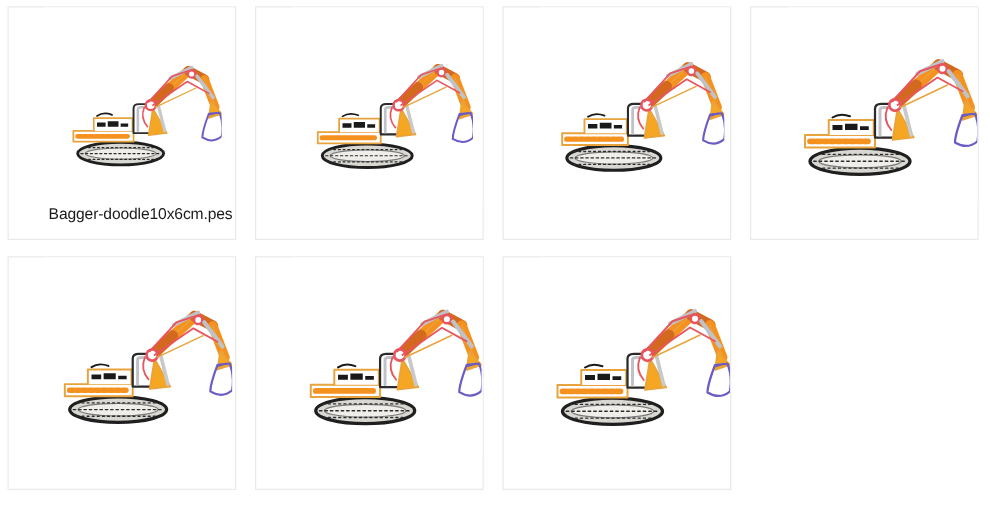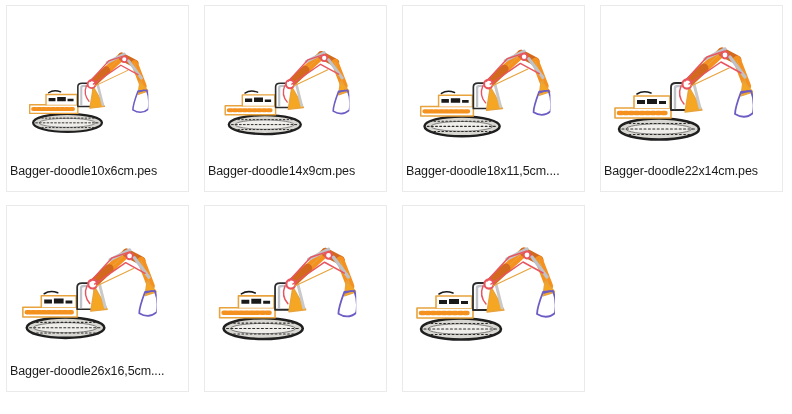--- a/index.html
+++ b/index.html
@@ -38,21 +38,21 @@
   }
 
   .tile-inner {
     width: 183px;
     height: 187px;
     box-sizing: border-box;
     border: 1px solid #eaeaea;
     background: #ffffff;
     display: flex;
     flex-direction: column;
-    align-items: flex-start;
+    align-items: flex-end;
   }
 
   .thumb-box {
     flex: 0 0 157px;
     height: 157px;
     position: relative;
     overflow: hidden;
     background: #ffffff;
     display: flex;
     align-items: center;
@@ -175,21 +175,20 @@
             <path d="M84 57 L106 33 L124 27" stroke="#E8555F" stroke-width="1.5"></path>
             <path d="M88 60 L120 38 L140 49" stroke="#E8555F" stroke-width="1.5"></path>
             <path d="M80 62 q-4 10 3 18" stroke="#E8555F" stroke-width="1.5"></path>
             <path d="M90 62 L128 44" stroke="#E8A33D" stroke-width="1.2"></path>
             <path d="M142 57 L152 68 L140 72 z" fill="#F5A623" stroke="#E8A33D" stroke-width="1.3"></path>
             <path d="M140 68 q-6 16 -6 22 q10 6 18 -1 q2 -12 -2 -22 z" stroke="#6C5CC4" stroke-width="1.8"></path>
             <path d="M141 69 L147 67" stroke="#6C5CC4" stroke-width="1.4"></path>
           </g>
         </svg>
       </div>
-      <div class="file-label">Bagger-doodle14x9cm.pes</div>
     </div>
   </div>
 
   <div class="file-tile">
     <div class="tile-inner">
       <div class="thumb-box">
         <svg width="152" height="122" viewBox="0 0 152 122" style="transform:scale(0.94)">
           <g fill="none" stroke-linecap="round" stroke-linejoin="round">
             <ellipse cx="58" cy="105" rx="40" ry="10.5" fill="#D9D7D2" stroke="#1F1F1F" stroke-width="2.6"></ellipse>
             <ellipse cx="58" cy="105" rx="33" ry="5.2" fill="#EFEEEA" stroke="#7A7A7A" stroke-width="1"></ellipse>
@@ -220,21 +219,20 @@
             <path d="M84 57 L106 33 L124 27" stroke="#E8555F" stroke-width="1.5"></path>
             <path d="M88 60 L120 38 L140 49" stroke="#E8555F" stroke-width="1.5"></path>
             <path d="M80 62 q-4 10 3 18" stroke="#E8555F" stroke-width="1.5"></path>
             <path d="M90 62 L128 44" stroke="#E8A33D" stroke-width="1.2"></path>
             <path d="M142 57 L152 68 L140 72 z" fill="#F5A623" stroke="#E8A33D" stroke-width="1.3"></path>
             <path d="M140 68 q-6 16 -6 22 q10 6 18 -1 q2 -12 -2 -22 z" stroke="#6C5CC4" stroke-width="1.8"></path>
             <path d="M141 69 L147 67" stroke="#6C5CC4" stroke-width="1.4"></path>
           </g>
         </svg>
       </div>
-      <div class="file-label">Bagger-doodle18x11,5cm....</div>
     </div>
   </div>
 
   <div class="file-tile">
     <div class="tile-inner">
       <div class="thumb-box">
         <svg width="152" height="122" viewBox="0 0 152 122" style="transform:scale(1)">
           <g fill="none" stroke-linecap="round" stroke-linejoin="round">
             <ellipse cx="58" cy="105" rx="40" ry="10.5" fill="#D9D7D2" stroke="#1F1F1F" stroke-width="2.6"></ellipse>
             <ellipse cx="58" cy="105" rx="33" ry="5.2" fill="#EFEEEA" stroke="#7A7A7A" stroke-width="1"></ellipse>
@@ -265,21 +263,20 @@
             <path d="M84 57 L106 33 L124 27" stroke="#E8555F" stroke-width="1.5"></path>
             <path d="M88 60 L120 38 L140 49" stroke="#E8555F" stroke-width="1.5"></path>
             <path d="M80 62 q-4 10 3 18" stroke="#E8555F" stroke-width="1.5"></path>
             <path d="M90 62 L128 44" stroke="#E8A33D" stroke-width="1.2"></path>
             <path d="M142 57 L152 68 L140 72 z" fill="#F5A623" stroke="#E8A33D" stroke-width="1.3"></path>
             <path d="M140 68 q-6 16 -6 22 q10 6 18 -1 q2 -12 -2 -22 z" stroke="#6C5CC4" stroke-width="1.8"></path>
             <path d="M141 69 L147 67" stroke="#6C5CC4" stroke-width="1.4"></path>
           </g>
         </svg>
       </div>
-      <div class="file-label">Bagger-doodle22x14cm.pes</div>
     </div>
   </div>
 
   <div class="file-tile">
     <div class="tile-inner">
       <div class="thumb-box">
         <svg width="152" height="122" viewBox="0 0 152 122" style="transform:scale(0.97)">
           <g fill="none" stroke-linecap="round" stroke-linejoin="round">
             <ellipse cx="58" cy="105" rx="40" ry="10.5" fill="#D9D7D2" stroke="#1F1F1F" stroke-width="2.6"></ellipse>
             <ellipse cx="58" cy="105" rx="33" ry="5.2" fill="#EFEEEA" stroke="#7A7A7A" stroke-width="1"></ellipse>
@@ -310,21 +307,20 @@
             <path d="M84 57 L106 33 L124 27" stroke="#E8555F" stroke-width="1.5"></path>
             <path d="M88 60 L120 38 L140 49" stroke="#E8555F" stroke-width="1.5"></path>
             <path d="M80 62 q-4 10 3 18" stroke="#E8555F" stroke-width="1.5"></path>
             <path d="M90 62 L128 44" stroke="#E8A33D" stroke-width="1.2"></path>
             <path d="M142 57 L152 68 L140 72 z" fill="#F5A623" stroke="#E8A33D" stroke-width="1.3"></path>
             <path d="M140 68 q-6 16 -6 22 q10 6 18 -1 q2 -12 -2 -22 z" stroke="#6C5CC4" stroke-width="1.8"></path>
             <path d="M141 69 L147 67" stroke="#6C5CC4" stroke-width="1.4"></path>
           </g>
         </svg>
       </div>
-      <div class="file-label">Bagger-doodle26x16,5cm....</div>
     </div>
   </div>
 
   <div class="file-tile">
     <div class="tile-inner">
       <div class="thumb-box">
         <svg width="152" height="122" viewBox="0 0 152 122" style="transform:scale(0.99)">
           <g fill="none" stroke-linecap="round" stroke-linejoin="round">
             <ellipse cx="58" cy="105" rx="40" ry="10.5" fill="#D9D7D2" stroke="#1F1F1F" stroke-width="2.6"></ellipse>
             <ellipse cx="58" cy="105" rx="33" ry="5.2" fill="#EFEEEA" stroke="#7A7A7A" stroke-width="1"></ellipse>

